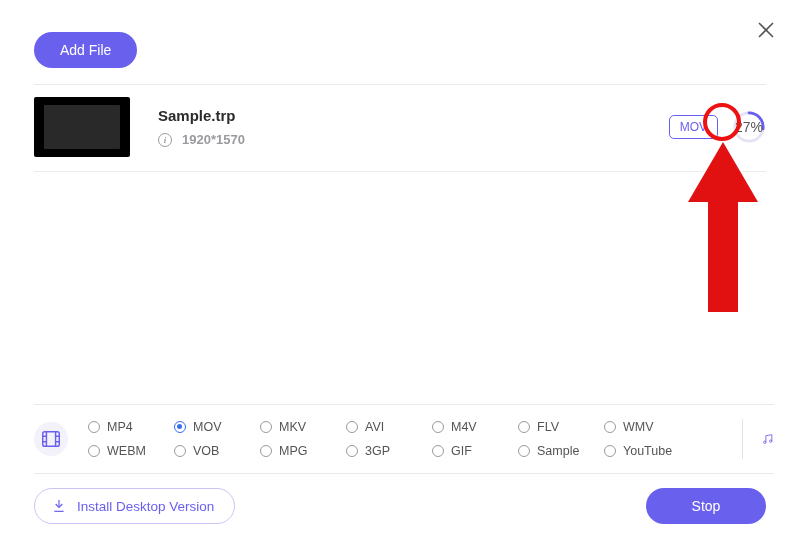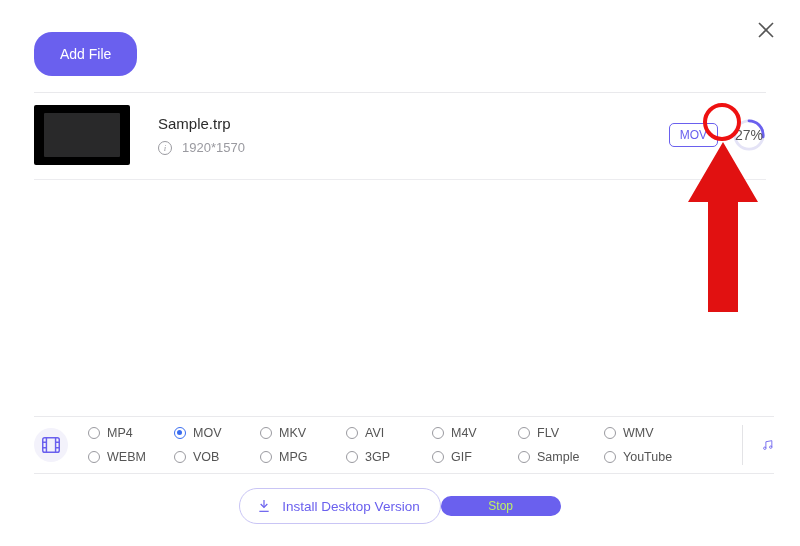--- a/index.html
+++ b/index.html
@@ -31,21 +31,21 @@
   
   .header-row {
     padding-top: 32px;
     padding-bottom: 16px;
     border-bottom: 1px solid #e9e9ec;
   }
   .add-file-btn {
     display: inline-flex;
     align-items: center;
     justify-content: center;
-    height: 44px;
+    height: 36px;
     padding: 0 26px;
     border: none;
     border-radius: 18px;
     background: #6a60ee;
     color: #fff;
     font-size: 14px;
     cursor: pointer;
   }
 
   
@@ -62,21 +62,21 @@
     border-radius: 2px;
     position: relative;
     margin-right: 28px;
   }
   .thumb-inner {
     position: absolute;
     left: 10px; right: 10px; top: 8px; bottom: 8px;
     background: #29292a;
     border-radius: 1px;
   }
-  .file-meta { flex: 1; }
+  .file-meta { flex: 1; font-weight: bold; }
   .file-name { font-size: 15px; color: #2b2b2b; margin-bottom: 8px; }
   .file-sub {
     display: flex; align-items: center;
     font-size: 13px; color: #9a9aa0;
   }
   .info-icon {
     display: inline-flex; align-items: center; justify-content: center;
     width: 14px; height: 14px;
     border: 1px solid #9a9aa0;
     border-radius: 50%;
@@ -120,21 +120,21 @@
 
   
   .formats {
     position: absolute;
     left: 34px; right: 26px;
     bottom: 72px;
     border-top: 1px solid #e9e9ec;
     border-bottom: 1px solid #e9e9ec;
     display: flex;
     align-items: center;
-    padding: 8px 0;
+    padding: 14px 0;
   }
   .film-icon {
     width: 34px; height: 34px;
     border-radius: 50%;
     background: #f3f2fb;
     display: flex; align-items: center; justify-content: center;
     color: #6a60ee;
     margin-right: 20px;
   }
   .fmt-grid {
@@ -169,42 +169,42 @@
     padding-left: 18px;
     border-left: 1px solid #e3e3e6;
     height: 40px;
     display: flex; align-items: center;
   }
 
   
   .footer {
     position: absolute;
     left: 34px; right: 34px; bottom: 22px;
-    display: flex; align-items: center; justify-content: center;
+    display: flex; align-items: center; justify-content: space-between;
   }
   .install-btn {
     display: inline-flex; align-items: center;
     height: 36px;
     padding: 0 20px 0 16px;
     border: 1px solid #c9c5f5;
     border-radius: 18px;
     background: #fff;
     color: #6a60ee;
     font-size: 13.5px;
     cursor: pointer;
   }
   .install-btn svg { margin-right: 10px; }
   .stop-btn {
-    height: 20px;
+    height: 36px;
     width: 120px;
     border: none;
     border-radius: 18px;
     background: #6a60ee;
-    color: #bef264;
-    font-size: 12px;
+    color: #ffffff;
+    font-size: 14px;
     cursor: pointer;
   }
 </style>
 </head>
 <body>
 
 <div class="container">
 
   <div class="close-x">
     <svg viewBox="0 0 20 20" width="20" height="20">

